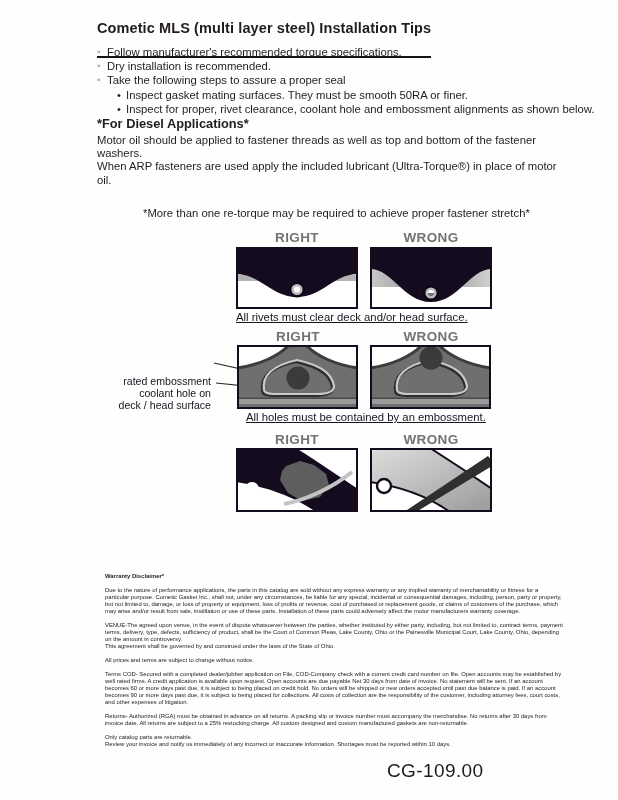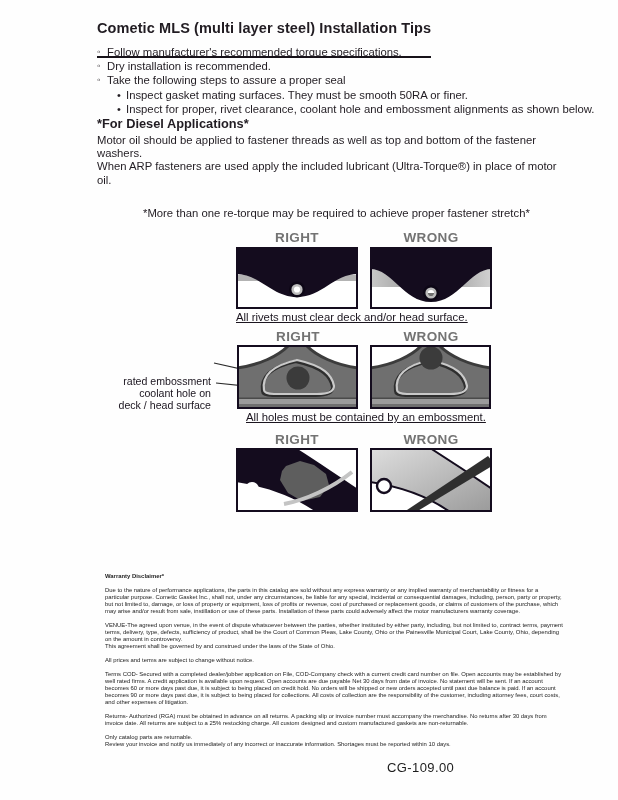--- a/index.html
+++ b/index.html
@@ -15,21 +15,21 @@
   .b2{display:inline-block;width:9px;font-size:11px;vertical-align:top;line-height:14.2px;}
   .diesel-head{left:97px;top:116px;font-size:12.8px;font-weight:bold;}
   .para{left:97px;width:472px;font-size:11.3px;line-height:13.2px;white-space:pre-line;}
   .p1{top:134px;} .p2{top:165px;} .note{top:207px;margin-left:46px;}
   .dia-head{font-size:13.5px;font-weight:600;text-align:center;width:122px;letter-spacing:0.4px;color:#737373;}
   .caption{font-size:11.3px;font-weight:500;color:#1b151f;white-space:pre-line;line-height:12.5px;text-decoration:underline;}
   .dlabel{font-size:10.6px;text-align:right;width:113px;line-height:11.6px;color:#1b151f;}
   .tiny{left:105px;top:573px;width:458px;font-size:5.9px;line-height:7px;color:#1c1c1c;}
   .tiny .hd{font-weight:bold;margin:0 0 7px 0;}
   .tiny p{margin:0 0 7px 0;white-space:pre-line;}
-  .pagecode{left:387px;top:760px;font-size:13px;letter-spacing:0.4px;color:#1c1c1c;}
+  .pagecode{left:387px;top:760px;font-size:19px;letter-spacing:0.4px;color:#1c1c1c;}
   svg{display:block;}
 </style>
 </head>
 <body>
 
 <div class="page">
 
   <div class="abs title">Cometic MLS (multi layer steel) Installation Tips</div>
 
   <div class="abs bullets">

